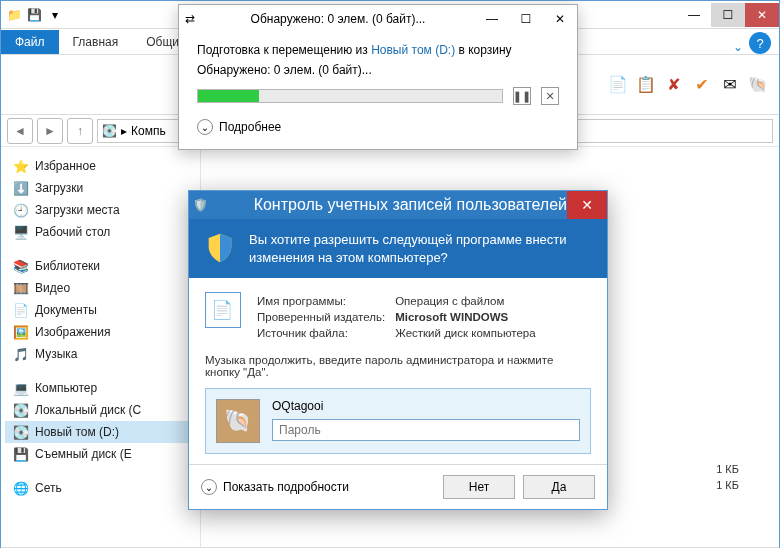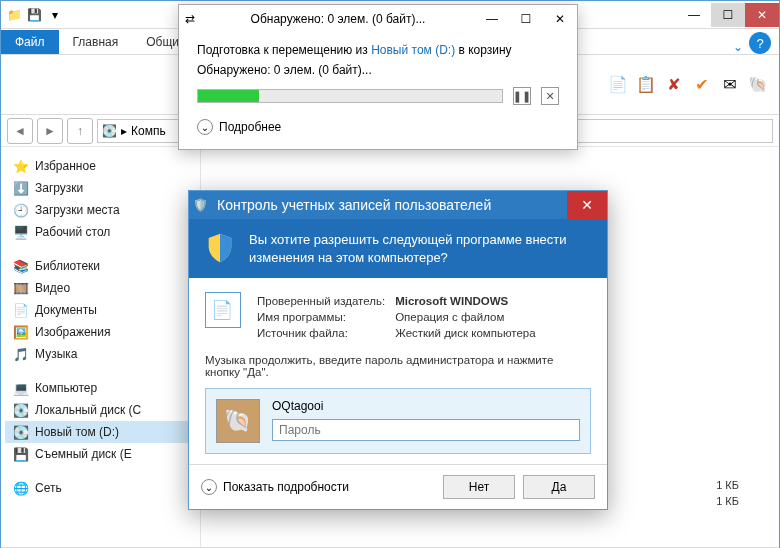--- a/index.html
+++ b/index.html
@@ -27,41 +27,41 @@
 .body { display:flex; height:400px; }
 .sidebar { width:200px; border-right:1px solid #e6e6e6; padding:8px 4px; overflow:hidden; }
 .sb-group { margin-bottom:12px; }
 .sb-item { display:flex; align-items:center; gap:6px; padding:3px 8px; font-size:12px; color:#222; white-space:nowrap; }
 .sb-item .ic { width:16px;height:16px;display:inline-flex;align-items:center;justify-content:center;font-size:13px; }
 .sb-item.sel { background:#cde6f7; }
 .content { flex:1; position:relative; }
 .statusbar { height:22px; border-top:1px solid #dcdcdc; display:flex; align-items:center; padding:0 8px; gap:14px; font-size:11px; color:#444; }
 .statusbar .spacer{flex:1;}
 .size-hdr { position:absolute; left:530px; top:95px; font-size:12px; color:#333; }
-.kb-list { position:absolute; right:40px; top:476px; font-size:11px; color:#333; text-align:right; line-height:16px;}
+.kb-list { position:absolute; right:40px; top:460px; font-size:11px; color:#333; text-align:right; line-height:16px;}
 
 .fileop { position:absolute; left:178px; top:4px; width:400px; background:#fff; border:1px solid #a9a9a9; box-shadow:0 4px 16px rgba(0,0,0,.25); z-index:5; }
 .fileop .fotitle { height:28px; display:flex; align-items:center; }
 .fileop .fotitle .foic { width:22px;display:flex;justify-content:center; }
 .fileop .fotitle .t { flex:1; text-align:center; font-size:12px; }
 .fileop .fobody { padding:10px 18px 14px 18px; }
 .fileop .line1 { font-size:12px; margin-bottom:6px; }
 .fileop .line1 .lnk { color:#1a6fb3; }
 .fileop .line2 { font-size:12px; margin-bottom:10px; }
 .fileop .pbar-row { display:flex; align-items:center; gap:10px; }
 .fileop .pbar { flex:1; height:14px; border:1px solid #b8b8b8; background:#eaeaea; position:relative; }
 .fileop .pbar .fill { position:absolute;left:0;top:0;bottom:0;width:20%;background:#2ecc40; }
 .fileop .pbtn { width:18px;height:18px;border:1px solid #999;display:flex;align-items:center;justify-content:center;font-size:11px;color:#555; }
 .fileop .more { margin-top:14px; display:flex; align-items:center; gap:6px; font-size:12px; }
 .fileop .more .chev { width:16px;height:16px;border:1px solid #888;border-radius:50%;display:flex;align-items:center;justify-content:center;font-size:10px; }
 
 .uac { position:absolute; left:188px; top:190px; width:420px; background:#fff; border:1px solid #5a9bd5; box-shadow:0 6px 24px rgba(0,0,0,.35); z-index:10; }
 .uac .uactitle { height:28px; background:#2e7bc2; color:#fff; display:flex; align-items:center; }
 .uac .uactitle .shield { width:24px;display:flex;justify-content:center; }
-.uac .uactitle .t { flex:1; font-size:14px; padding-left:4px; }
+.uac .uactitle .t { flex:1; font-size:16px; padding-left:4px;text-align:right; }
 .uac .uactitle .close { width:40px;height:28px;background:#c83232;color:#fff;display:flex;align-items:center;justify-content:center;font-size:14px; }
 .uac .blue { background:#1f6eb7; color:#fff; padding:12px 14px; display:flex; gap:12px; }
 .uac .blue .bigshield { width:34px;height:34px; }
 .uac .blue .q { font-size:13px; line-height:1.35; }
 .uac .mid { padding:14px 16px 10px 16px; background:#fff; }
 .uac .mid .row { display:flex; gap:14px; }
 .uac .mid .appic { width:36px;height:36px;border:1px solid #5a9bd5;display:flex;align-items:center;justify-content:center;font-size:18px; }
 .uac .mid table { font-size:11.5px; color:#333; }
 .uac .mid table td { padding:1px 8px 1px 0; white-space:nowrap; }
 .uac .instr { font-size:11.5px; color:#333; margin:12px 0 10px 0; }
@@ -252,26 +252,26 @@
         </svg>
     </div>
     <div class="q">Вы хотите разрешить следующей программе внести изменения на этом компьютере?</div>
   </div>
   <div class="mid">
     <div class="row">
       <div class="appic">📄</div>
       <table>
         <tbody>
             <tr>
+              <td>Имя программы:</td>
+              <td>Операция с файлом</td>
+            </tr>
+        <tr>
               <td>Проверенный издатель:</td>
               <td style="font-weight:bold;">Microsoft WINDOWS</td>
-            </tr>
-        <tr>
-              <td>Имя программы:</td>
-              <td>Операция с файлом</td>
             </tr>
         <tr>
               <td>Источник файла:</td>
               <td>Жесткий диск компьютера</td>
             </tr>
       </tbody>
         </table>
     </div>
     <div class="instr">Музыка продолжить, введите пароль администратора и нажмите кнопку "Да".</div>
     <div class="userbox">

